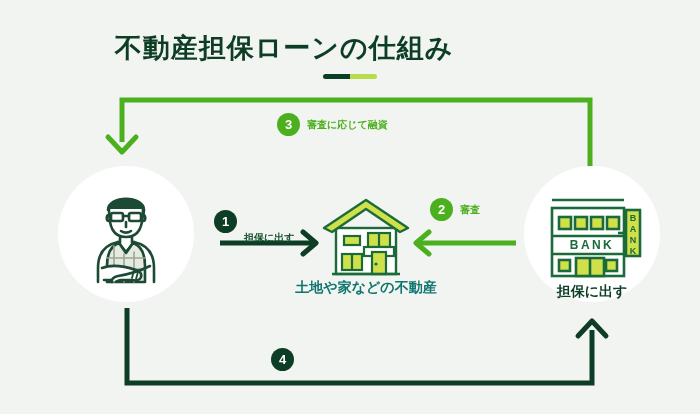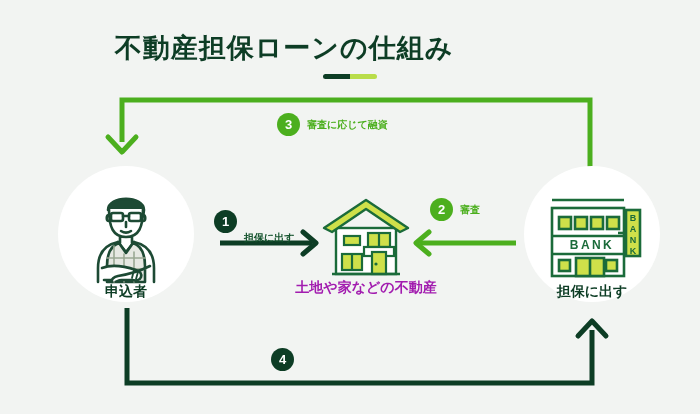--- a/index.html
+++ b/index.html
@@ -86,21 +86,21 @@
     height: 78px;
   }
   #house-caption {
     position: absolute;
     left: 256px;
     top: 279px;
     width: 220px;
     text-align: center;
     font-size: 14px;
     font-weight: bold;
-    color: #a21caf;
+    color: #0f766e;
     font-family: Liberation Serif, serif;
   }
 
   
   .step {
     position: absolute;
     display: flex;
     align-items: center;
     gap: 7px;
     white-space: nowrap;
@@ -204,21 +204,20 @@
         <path d="M24,86 C34,82 46,84 58,88 C62,89 64,92 63,95 C62,98 58,99 54,98 L26,98" fill="#ffffff" stroke="#1d4a34"></path>
         <path d="M72,84 C64,88 52,92 40,94 C36,95 33,97 34,100" fill="#ffffff" stroke="#1d4a34"></path>
 
         <g stroke-width="1.8">
           <line x1="56" y1="88" x2="54" y2="96"></line>
           <line x1="60" y1="90" x2="58" y2="97"></line>
         </g>
       </g>
     </svg>
   </div>
-  <div class="node-label" id="label-applicant">申込者</div>
 
   <div class="node-circle" id="node-bank">
     <svg width="104" height="100" viewBox="0 0 104 100">
       <g fill="none" stroke="#1b6b3a" stroke-width="2.6" stroke-linejoin="miter">
 
         <line x1="12" y1="16" x2="84" y2="16"></line>
 
         <rect x="12" y="24" width="72" height="68" fill="#ffffff"></rect>
 
         <rect x="19" y="33" width="12" height="12" fill="#cfe04a"></rect>

